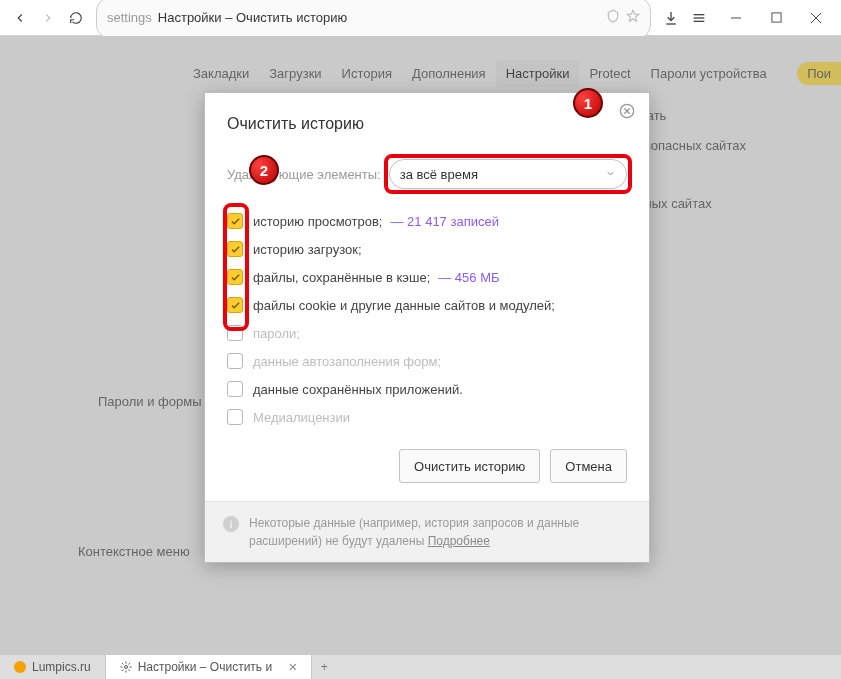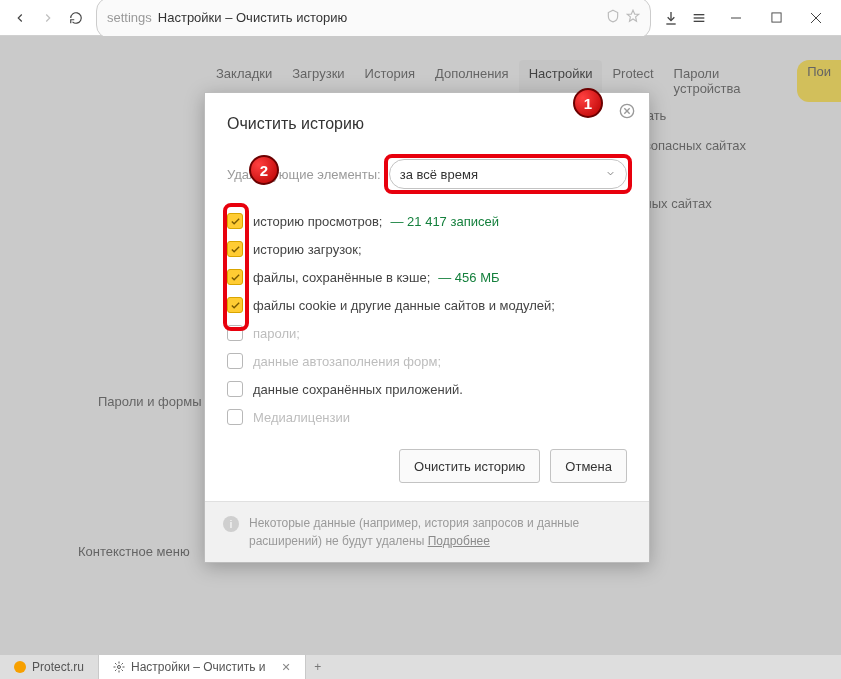--- a/index.html
+++ b/index.html
@@ -7,21 +7,21 @@
   .titlebar { height:36px; display:flex; align-items:center; padding:0 6px; border-bottom:1px solid #d0d0d0; }
   .tbtn { width:28px; height:28px; display:flex; align-items:center; justify-content:center; color:#444; }
   .addrwrap { flex:1; height:42px; border:1px solid #ccc; border-radius:14px; background:#fafafa; display:flex; align-items:center; padding:0 10px; margin:0 6px; font-size:13px; color:#333; }
   .addrwrap .grey { color:#999; margin-right:6px; }
   .addrwrap .title { color:#333; }
   .addrspace { flex:1; }
   .winctrls { display:flex; align-items:center; gap:2px; margin-left:4px; }
   .winctrls .tbtn { width:38px; }
   .page-bg { position:absolute; top:36px; left:0; right:0; bottom:24px; background:#f2f2f2; }
   .overlay { position:absolute; top:36px; left:0; right:0; bottom:24px; background:rgba(128,128,128,0.35); z-index:5; }
-  .tabs { position:absolute; top:24px; left:206px; right:0; display:flex; font-size:13px; color:#555; }
+  .tabs { position:absolute; top:24px; left:183px; right:0; display:flex; align-items:center; font-size:13px; color:#555; }
   .tabs .tab { padding:6px 10px; }
   .tabs .tab.active { background:#e9e9e9; border-radius:4px; color:#222; }
   .tabs .tab.search { margin-left:auto; background:#fde047; border-radius:12px 0 0 12px; padding:4px 10px; }
   .sidebarlabel { position:absolute; left:78px; font-size:13px; color:#555; }
   .sl1 { top:358px;margin-left:20px; }
   .sl2 { top:508px; }
   .dialog { position:absolute; z-index:10; top:92px; left:204px; width:446px; background:#fff; border:1px solid #bcbcbc; box-shadow:0 4px 18px rgba(0,0,0,0.25); }
   .dialog-inner { padding:22px 22px 18px 22px; }
   .dlg-title { font-size:16px; color:#333; margin-bottom:26px; }
   .close { position:absolute; top:10px; right:12px; width:18px; height:18px; color:#999; }
@@ -32,21 +32,21 @@
   .hl-red { position:absolute; inset:-6px; border:4px solid #e8000d; border-radius:8px; pointer-events:none; }
   .callout { position:absolute; width:30px; height:30px; border-radius:50%; background:radial-gradient(circle at 30% 30%, #ff4040, #b80000); color:#fff; display:flex; align-items:center; justify-content:center; font-weight:bold; font-size:15px; border:2px solid #6b0000; z-index:20; }
   .c1 { top:-5px; right:46px; }
   .c2 { top:62px; left:44px; }
   .chk-group { position:relative; margin-bottom:14px; }
   .chk-hl { position:absolute; top:-4px; left:-4px; width:26px; height:128px; border:4px solid #e8000d; border-radius:8px; pointer-events:none; }
   .chk-item { display:flex; align-items:center; font-size:13px; color:#444; padding:6px 0; }
   .chk-item .box { width:16px; height:16px; border:1px solid #b8b8b8; border-radius:3px; margin-right:10px; display:flex; align-items:center; justify-content:center; background:#fff; }
   .chk-item .box.on { background:#ffcc33; border-color:#d9a500; }
   .chk-item .box.on svg { stroke:#7a5a00; }
-  .chk-item .faded { color:#15803d; margin-left:8px; }
+  .chk-item .faded { color:#8b5cf6; margin-left:8px; }
   .chk-item .muted { color:#bdbdbd; }
   .dlg-buttons { display:flex; justify-content:flex-end; gap:10px; margin-top:18px; }
   .btn { height:34px; padding:0 14px; border:1px solid #c3c3c3; border-radius:3px; background:#fafafa; font-size:13px; color:#333; display:flex; align-items:center; }
   .dlg-footer { background:#f1f1f1; border-top:1px solid #e0e0e0; padding:12px 18px; display:flex; align-items:flex-start; font-size:12px; color:#9a9a9a; line-height:1.5; }
   .dlg-footer .icn { width:16px; height:16px; margin-right:10px; display:flex; align-items:center; justify-content:center; background:#cfcfcf; color:#fff; border-radius:50%; font-size:11px; flex-shrink:0; margin-top:2px; }
   .dlg-footer a { color:#8a8a8a; text-decoration:underline; margin-left:0; }
   .bgtext { position:absolute; font-size:13px; color:#555; }
   .bg1 { top:72px; left:638px; }
   .bg2 { top:102px; left:638px; }
   .bg3 { top:160px; left:638px; }
@@ -231,21 +231,21 @@
     <span>
       <span>Некоторые данные (например, история запросов и данные расширений) не будут удалены</span>
       <a>Подробнее</a>
     </span>
   </div>
 </div>
 
 <div class="taskbar">
   <div class="tbitem">
     <span class="favicon fav-orange"></span>
-    <span>Protect.ru</span>
+    <span>Lumpics.ru</span>
   </div>
   <div class="tbitem active">
     <span class="favicon fav-gear">
         <svg width="12" height="12" viewBox="0 0 24 24" fill="none" stroke="#555" stroke-width="2">
           <circle cx="12" cy="12" r="3"></circle>
           <path d="M12 1v4M12 19v4M4.2 4.2l2.8 2.8M17 17l2.8 2.8M1 12h4M19 12h4M4.2 19.8L7 17M17 7l2.8-2.8"></path>
         </svg>
       </span>
     <span>Настройки – Очистить и</span>
     <span class="tab-x">✕</span>

